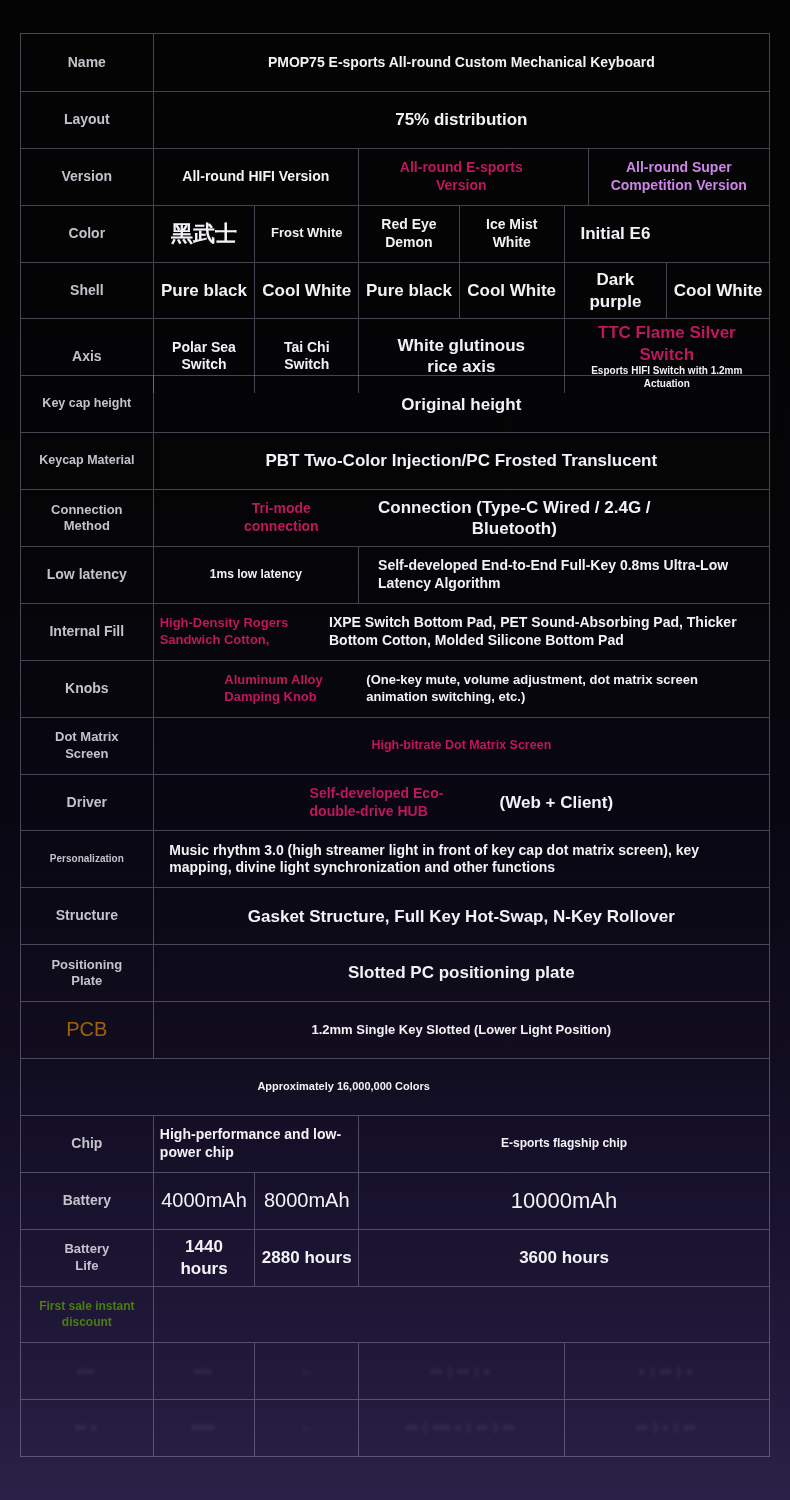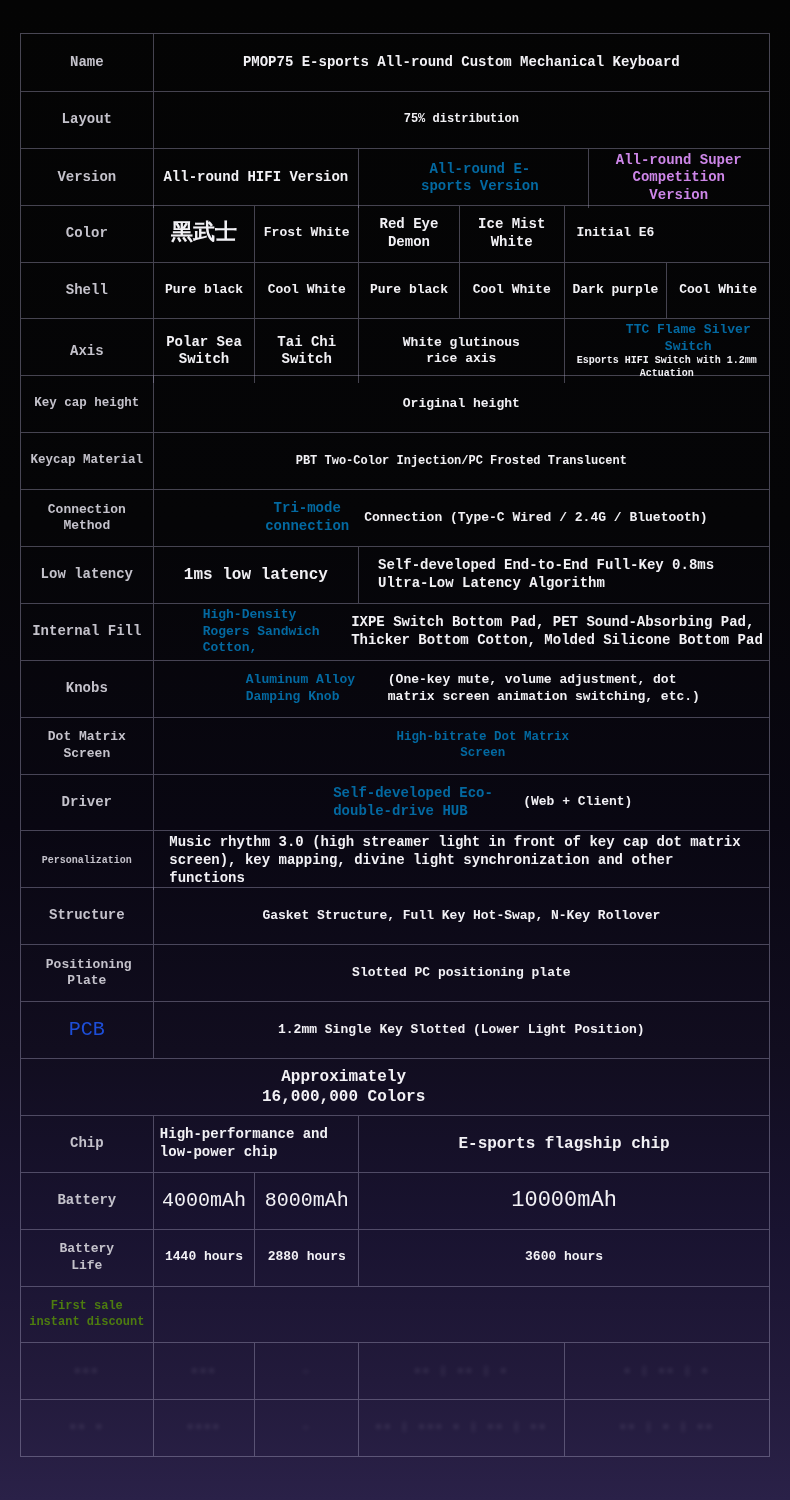--- a/index.html
+++ b/index.html
@@ -5,44 +5,43 @@
   html,body{margin:0;padding:0;}
   body{
     width:790px;height:1500px;position:relative;overflow:hidden;
     font-family:"Liberation Sans",sans-serif;
     background:linear-gradient(180deg,#040404 0%,#050507 35%,#090712 55%,#110d1f 70%,#191330 82%,#221a3b 92%,#2a2148 100%);
   }
   .tbl{
     position:absolute;left:20px;top:33px;width:750px;
     border:1px solid rgba(168,162,192,.42);
     box-sizing:border-box;
-    font-family:Liberation Mono, monospace;
   }
   .row{
     display:grid;
     grid-template-columns:132fr 102fr 104fr 101fr 105fr 103fr 103fr;
     height:56.9px;box-sizing:border-box;
   }
   .row + .row{border-top:1px solid rgba(168,162,192,.40);}
   .c{
     display:flex;flex-direction:column;align-items:center;justify-content:center;
     text-align:center;padding:3px 6px;box-sizing:border-box;
     color:#f2f1f5;font-weight:700;font-size:14px;line-height:1.26;min-width:0;
   }
   .c:not(:first-child){border-left:1px solid rgba(168,162,192,.40);}
   .s2{grid-column:span 2}.s4{grid-column:span 4}.s6{grid-column:span 6}
   .lab{color:#c4c2cb;}
   .hflex{flex-direction:row;gap:8px;}
-  .accent{color:#0369a1;padding-left:43px;}
+  .accent{color:#be185d;}
   .pink{color:#cd86e8;margin-left:24px;}
-  .dim{color:#1d4ed8;}
+  .dim{color:#a16207;}
   .reg{font-weight:400;}
   .tl{text-align:left}.tr{text-align:left}
-  .fs10{font-size:10px}.fs11{font-size:16px}.fs12{font-size:12px}.fs125{font-size:12.5px}
-  .fs13{font-size:13px}.fs15{font-size:13px}.fs16{font-size:16px}.fs17{font-size:12px}
+  .fs10{font-size:10px}.fs11{font-size:11px}.fs12{font-size:12px}.fs125{font-size:12.5px}
+  .fs13{font-size:13px}.fs15{font-size:17px}.fs16{font-size:12px}.fs17{font-size:17px}
   .fs19{font-size:22px}.fs20{font-size:20px}.fs22{font-size:22px}
   .mw60{max-width:62px}.mw75{max-width:75px}.mw80{max-width:82px}.mw85{max-width:88px}
   .mw95{max-width:98px}.mw125{max-width:128px}.mw130{max-width:134px}.mw150{max-width:152px}
   .mw160{max-width:162px}.mw180{max-width:182px}.mw190{max-width:192px}.mw210{max-width:212px}
   .mw330{max-width:332px}.mw350{max-width:352px}.mw370{max-width:372px}.mw430{max-width:434px}
   .mw580{max-width:584px}
   .blur{
     filter:blur(2.1px);opacity:.30;color:#cfc8e2;font-weight:400;
     font-size:11px;letter-spacing:2px;
   }

